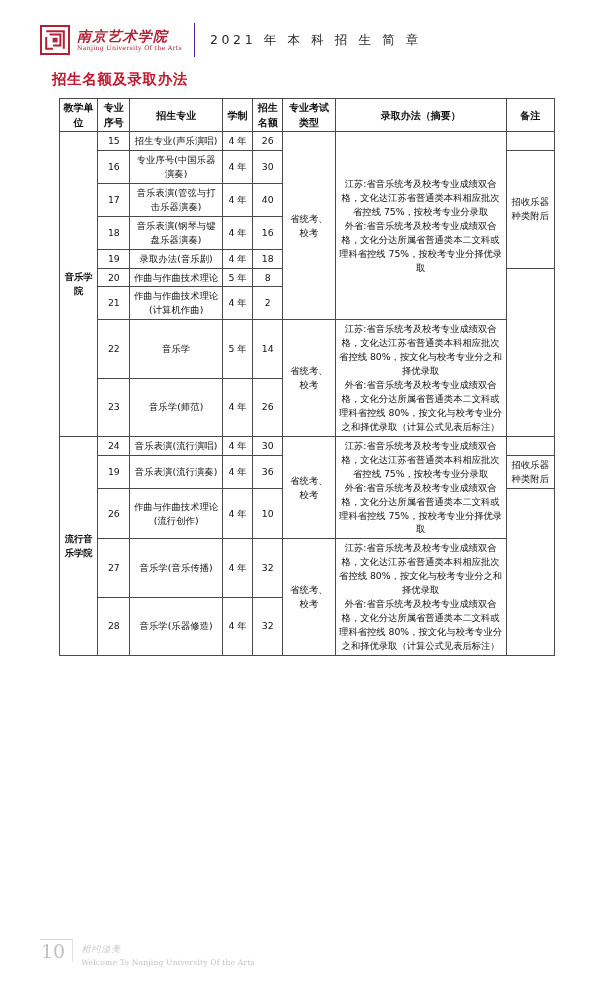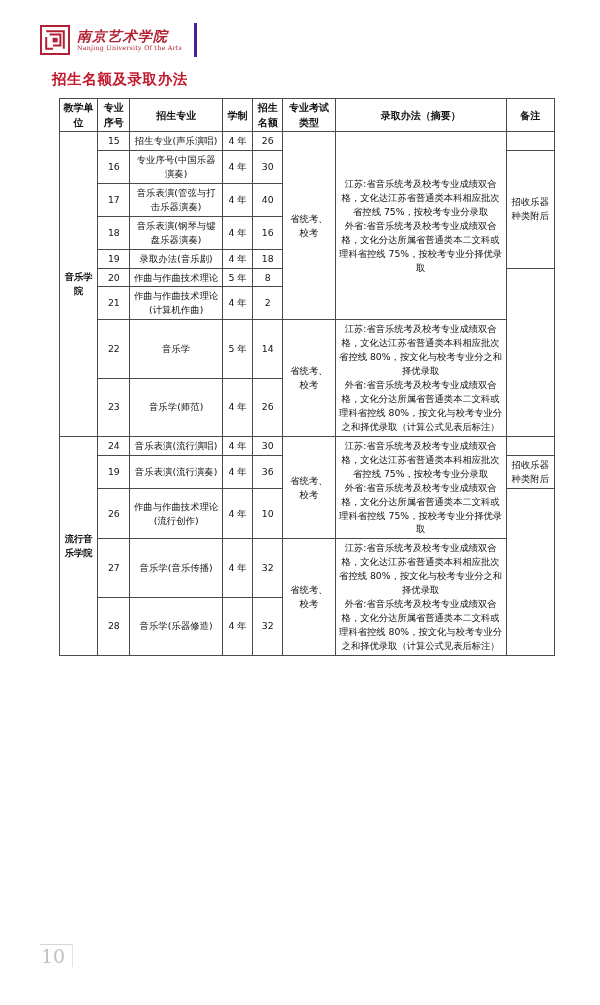--- a/index.html
+++ b/index.html
@@ -21,21 +21,21 @@
     display: flex;
     align-items: center;
     padding: 34px 0 0 40px;
     height: 46px;
     box-sizing: border-box;
   }
   .logo-block {
     display: flex;
     align-items: center;
     padding-right: 12px;
-    border-right: 3px solid #4c1d95;
+    border-right: 1px solid #4c1d95;
     height: 34px;
   }
   .logo-mark {
     width: 30px;
     height: 30px;
     flex: 0 0 30px;
     position: relative;
   }
   .logo-mark svg { display: block; }
   .logo-text {
@@ -192,20 +192,21 @@
         <path d="M9.6 9.6 H20.4 V20.4 H13" fill="none" stroke="#b22033" stroke-width="2"></path>
         <rect x="12.6" y="12.8" width="5" height="4.6" fill="#b22033"></rect>
         <path d="M6.2 12 V23.8 H13" fill="none" stroke="#b22033" stroke-width="2"></path>
       </svg>
     </div>
     <div class="logo-text">
       <div class="logo-cn">南京艺术学院</div>
       <div class="logo-en">Nanjing University Of the Arts</div>
     </div>
   </div>
+  <div class="header-title">2021 年 本 科 招 生 简 章</div>
 </div>
 
 <div class="section-title">招生名额及录取办法</div>
 
 <div class="table-wrap">
   <table class="adm">
     <colgroup>
       <col class="c-unit">
         <col class="c-no">
         <col class="c-major">
@@ -341,13 +342,17 @@
         <td class="major-cell">音乐学(乐器修造)</td>
         <td>4 年</td>
         <td class="num-cell">32</td>
       </tr>
     </tbody>
   </table>
 </div>
 
 <div class="page-footer">
   <div class="footer-num">10</div>
+  <div class="footer-text">
+    <div class="footer-cn">相约溢美</div>
+    <div class="footer-en">Welcome To Nanjing University Of the Arts</div>
+  </div>
 </div>
 
 </body></html>

